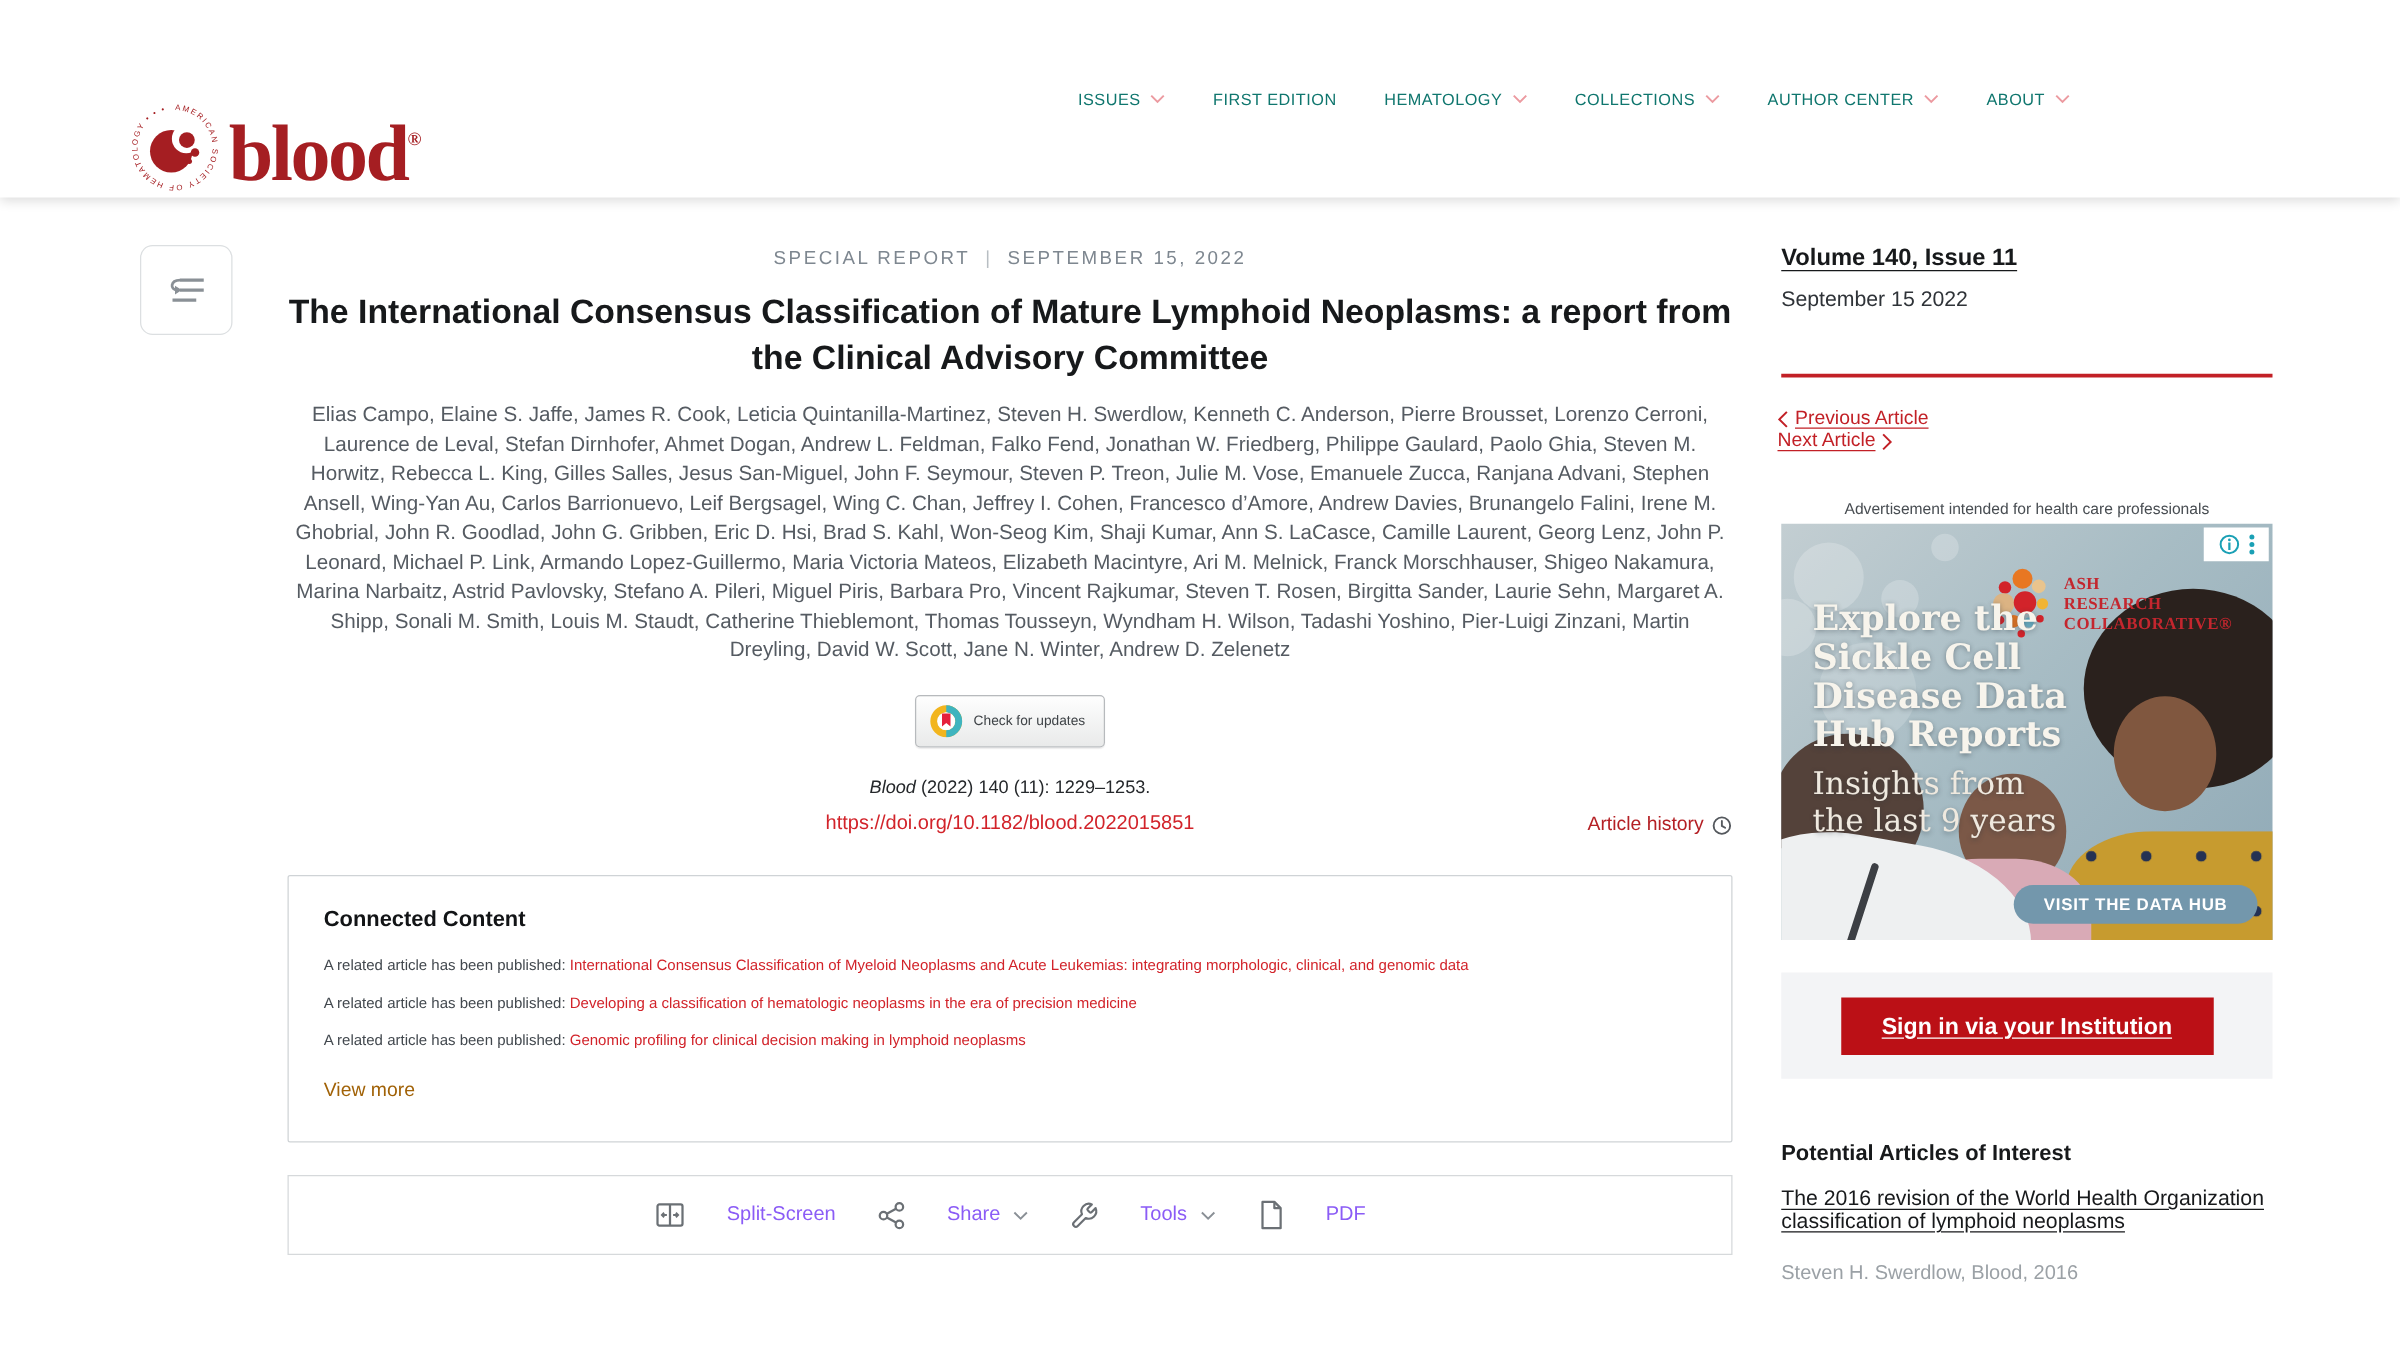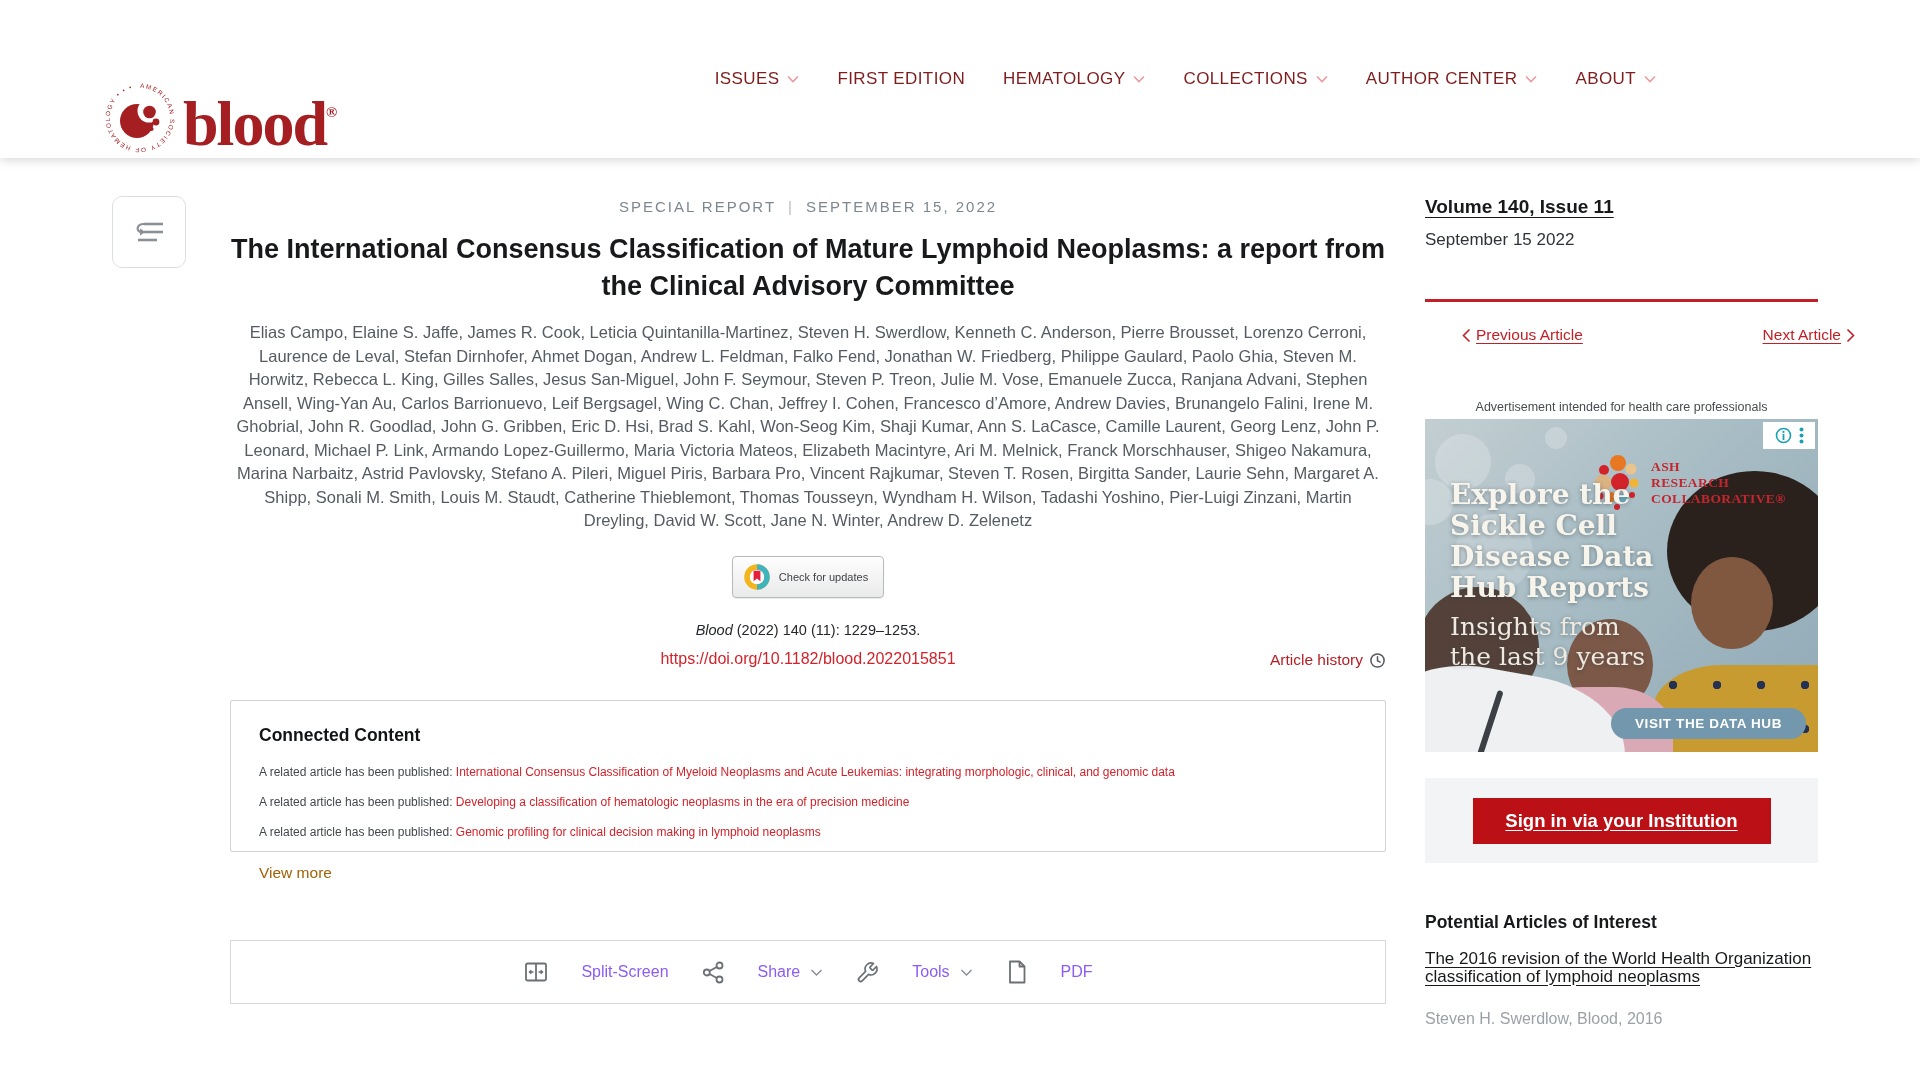--- a/index.html
+++ b/index.html
@@ -8,21 +8,21 @@
 
   
   #header { position:absolute; left:0; top:0; width:1920px; height:158px; background:#fff;
             box-shadow:0 3px 9px rgba(0,0,0,.14); z-index:10; }
   #logo { position:absolute; left:103px; top:80px; display:flex; align-items:flex-start; }
   #brand-word { font-family:"Liberation Serif","DejaVu Serif",serif; font-weight:700;
                 font-size:64px; line-height:64px; color:#a51e22; letter-spacing:-2px; margin-left:6px; }
   #brand-reg { font-size:15px; color:#a51e22; vertical-align:28px; letter-spacing:0; }
   #nav { position:absolute; right:264px; top:0; height:158px; display:flex; align-items:center; gap:38px; }
   .nav-item { display:flex; align-items:center; gap:8px; cursor:pointer; }
-  .nav-label { font-size:17px; color:#7f1d1d; letter-spacing:.4px;text-align:right; }
+  .nav-label { font-size:13px; color:#0f766e; letter-spacing:.4px;text-align:right; }
 
   
   #toc-btn { position:absolute; left:112px; top:196px; width:74px; height:72px; background:#fff;
              border:1.5px solid #dcdfe1; border-radius:10px; display:flex; align-items:center;
              justify-content:center; cursor:pointer; }
   #article-head { position:absolute; left:230px; top:198px; width:1156px; text-align:center; }
   #eyebrow { font-size:15px; letter-spacing:2px; color:#7e8790; }
   #eyebrow .sep { color:#b8bec3; padding:0 12px; font-weight:400; }
   #title { margin-top:16px; font-size:27px; line-height:37px; font-weight:700; color:#17191b; }
   #authors { margin-top:16px; font-size:16.5px; line-height:23.5px; color:#555b62; }
@@ -35,38 +35,38 @@
 
   #citation { position:absolute; left:230px; top:622px; width:1156px; text-align:center;
               font-size:14.5px; color:#25282b; }
   #citation .jr { font-style:italic; }
   #doi-row { position:absolute; left:230px; top:650px; width:1156px; text-align:center; }
   #doi-link { font-size:16px; color:#d2232a; text-decoration:none; cursor:pointer; }
   #article-history { position:absolute; right:0; top:1px; display:flex; align-items:center; gap:6px;
                      font-size:15.5px; color:#b42025; cursor:pointer; }
 
   
-  #connected { position:absolute; left:230px; top:700px; width:1156px; height:152px;
+  #connected { position:absolute; left:230px; top:700px; width:1156px; height:214px;
                border:1px solid #cfd3d6; border-radius:2px; padding:24px 28px; }
   #connected h2 { font-size:17.5px; color:#121416; margin-bottom:14px; }
   .cc-item { font-size:12px; line-height:24px; margin-bottom:6px; }
   .cc-prefix { color:#42484e; }
   .cc-link { color:#d2232a; cursor:pointer; }
   #view-more { margin-top:14px; font-size:15.5px; color:#a16207; cursor:pointer; display:inline-block; }
 
   
   #toolbar { position:absolute; left:230px; top:940px; width:1156px; height:64px;
              border:1px solid #d6d9db; display:flex; align-items:center; justify-content:center; gap:32px; }
   .tb-group { display:flex; align-items:center; gap:10px; cursor:pointer; }
   .tb-label { font-size:16px; color:#8b5cf6;margin-left:22px; }
   #issue-title { position:absolute; left:1425px; top:196px; font-size:19px; font-weight:700;
                  color:#17191b; text-decoration:underline; text-underline-offset:4px; cursor:pointer; }
   #issue-date { position:absolute; left:1425px; top:230px; font-size:17px; color:#2f3338; }
   #side-rule { position:absolute; left:1425px; top:299px; width:393px; height:3px; background:#c22026; }
-  #prevnext { position:absolute; left:1462px; top:326px; width:393px; display:flex; justify-content:space-between; }
+  #prevnext { position:absolute; left:1422px; top:326px; width:393px; display:flex; justify-content:space-between;flex-direction:column; }
   .pn-link { display:flex; align-items:center; gap:5px; font-size:15.5px; color:#c22026; cursor:pointer; }
   .pn-text { text-decoration:underline; text-underline-offset:3px; }
 
   #ad-note { position:absolute; left:1425px; top:400px; width:393px; text-align:center;
              font-size:12.5px; color:#484d52; }
   #ad { position:absolute; left:1425px; top:419px; width:393px; height:333px; overflow:hidden;
         background:linear-gradient(135deg,#c3ced2 0%,#a7bcc4 45%,#8fa9b6 100%); cursor:pointer; }
   .bk { position:absolute; border-radius:50%; background:rgba(255,255,255,.22); }
   
   .doc-head { position:absolute; left:-8px; top:168px; width:122px; height:122px; border-radius:50%; background:#54423a; }

